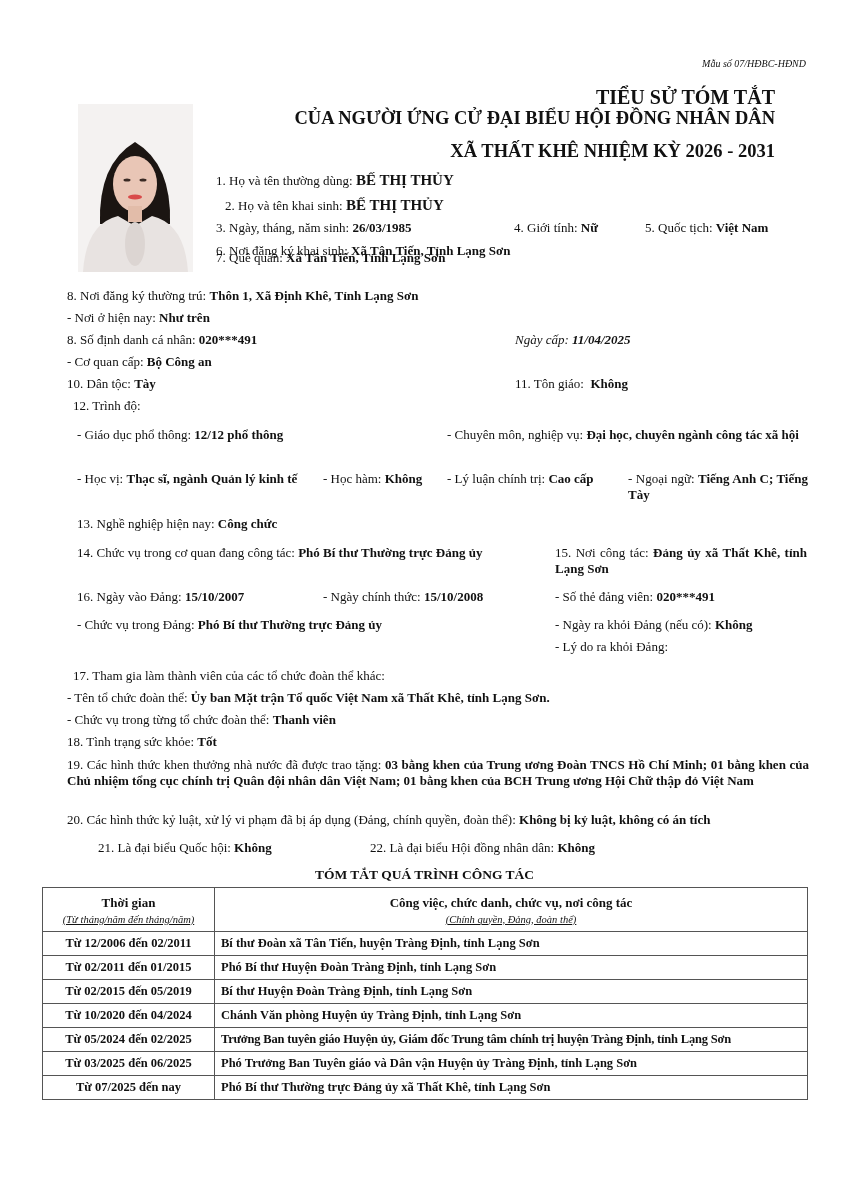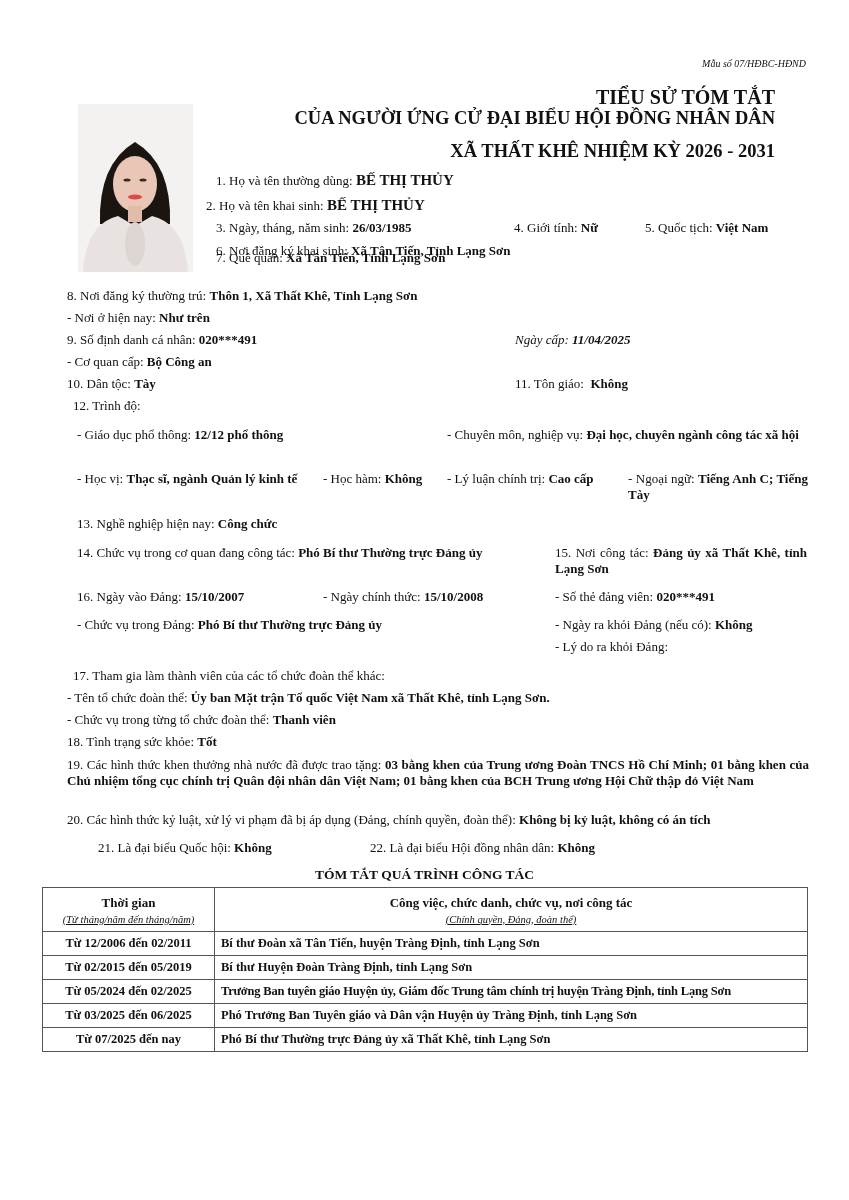--- a/index.html
+++ b/index.html
@@ -42,47 +42,47 @@
     <ellipse cx="57" cy="140" rx="10" ry="22" fill="#dcd5d2"></ellipse>
     <ellipse cx="57" cy="93" rx="7" ry="2.5" fill="#d94a4a"></ellipse>
     <ellipse cx="49" cy="76" rx="3.5" ry="1.5" fill="#3a2a24"></ellipse>
     <ellipse cx="65" cy="76" rx="3.5" ry="1.5" fill="#3a2a24"></ellipse>
   </svg>
 </div>
 
 <div class="abs" style="left:216px;top:172px;">
   <span>1. Họ và tên thường dùng: </span><b class="name-big">BẾ THỊ THỦY</b>
 </div>
-<div class="abs" style="left:206px;top:197px;">
+<div class="abs" style="left:225px;top:197px;">
   <span>2. Họ và tên khai sinh: </span><b class="name-big">BẾ THỊ THỦY</b>
 </div>
 <div class="abs" style="left:216px;top:220px;">
   <span>3. Ngày, tháng, năm sinh: </span><b>26/03/1985</b>
 </div>
 <div class="abs" style="left:514px;top:220px;">
   <span>4. Giới tính: </span><b>Nữ</b>
 </div>
 <div class="abs" style="left:645px;top:220px;">
   <span>5. Quốc tịch: </span><b>Việt Nam</b>
 </div>
 <div class="abs" style="left:216px;top:243px;">
   <span>6. Nơi đăng ký khai sinh: </span><b>Xã Tân Tiến, Tỉnh Lạng Sơn</b>
 </div>
 <div class="abs" style="left:216px;top:250px;">
   <span>7. Quê quán: </span><b>Xã Tân Tiến, Tỉnh Lạng Sơn</b>
 </div>
 
 <div class="abs" style="left:67px;top:288px;">
-  <span>8. Nơi đăng ký thường trú: </span><b>Thôn 1, Xã Thất Khê, Tỉnh Lạng Sơn</b>
+  <span>8. Nơi đăng ký thường trú: </span><b>Thôn 1, Xã Định Khê, Tỉnh Lạng Sơn</b>
 </div>
 <div class="abs" style="left:67px;top:310px;">
   <span>- Nơi ở hiện nay: </span><b>Như trên</b>
 </div>
 <div class="abs" style="left:67px;top:332px;">
-  <span>9. Số định danh cá nhân: </span><b>020***491</b>
+  <span>8. Số định danh cá nhân: </span><b>020***491</b>
 </div>
 <div class="abs" style="left:515px;top:332px;font-style:italic;">
   <span>Ngày cấp: </span><b>11/04/2025</b>
 </div>
 <div class="abs" style="left:67px;top:354px;">
   <span>- Cơ quan cấp: </span><b>Bộ Công an</b>
 </div>
 <div class="abs" style="left:67px;top:376px;">
   <span>10. Dân tộc: </span><b>Tày</b>
 </div>
@@ -179,24 +179,32 @@
         <span class="sub">(Chính quyền, Đảng, đoàn thể)</span>
       </th>
     </tr>
   </thead>
   <tbody>
     <tr>
         <td class="c1">Từ 12/2006 đến 02/2011</td>
         <td>Bí thư Đoàn xã Tân Tiến, huyện Tràng Định, tỉnh Lạng Sơn</td>
       </tr>
     <tr>
+        <td class="c1">Từ 02/2011 đến 01/2015</td>
+        <td>Phó Bí thư Huyện Đoàn Tràng Định, tỉnh Lạng Sơn</td>
+      </tr>
+    <tr>
         <td class="c1">Từ 02/2015 đến 05/2019</td>
         <td>Bí thư Huyện Đoàn Tràng Định, tỉnh Lạng Sơn</td>
       </tr>
     <tr>
+        <td class="c1">Từ 10/2020 đến 04/2024</td>
+        <td>Chánh Văn phòng Huyện ủy Tràng Định, tỉnh Lạng Sơn</td>
+      </tr>
+    <tr>
         <td class="c1">Từ 05/2024 đến 02/2025</td>
         <td style="letter-spacing:-0.2px">Trưởng Ban tuyên giáo Huyện ủy, Giám đốc Trung tâm chính trị huyện Tràng Định, tỉnh Lạng Sơn</td>
       </tr>
     <tr>
         <td class="c1">Từ 03/2025 đến 06/2025</td>
         <td>Phó Trưởng Ban Tuyên giáo và Dân vận Huyện ủy Tràng Định, tỉnh Lạng Sơn</td>
       </tr>
     <tr>
         <td class="c1">Từ 07/2025 đến nay</td>
         <td>Phó Bí thư Thường trực Đảng ủy xã Thất Khê, tỉnh Lạng Sơn</td>

